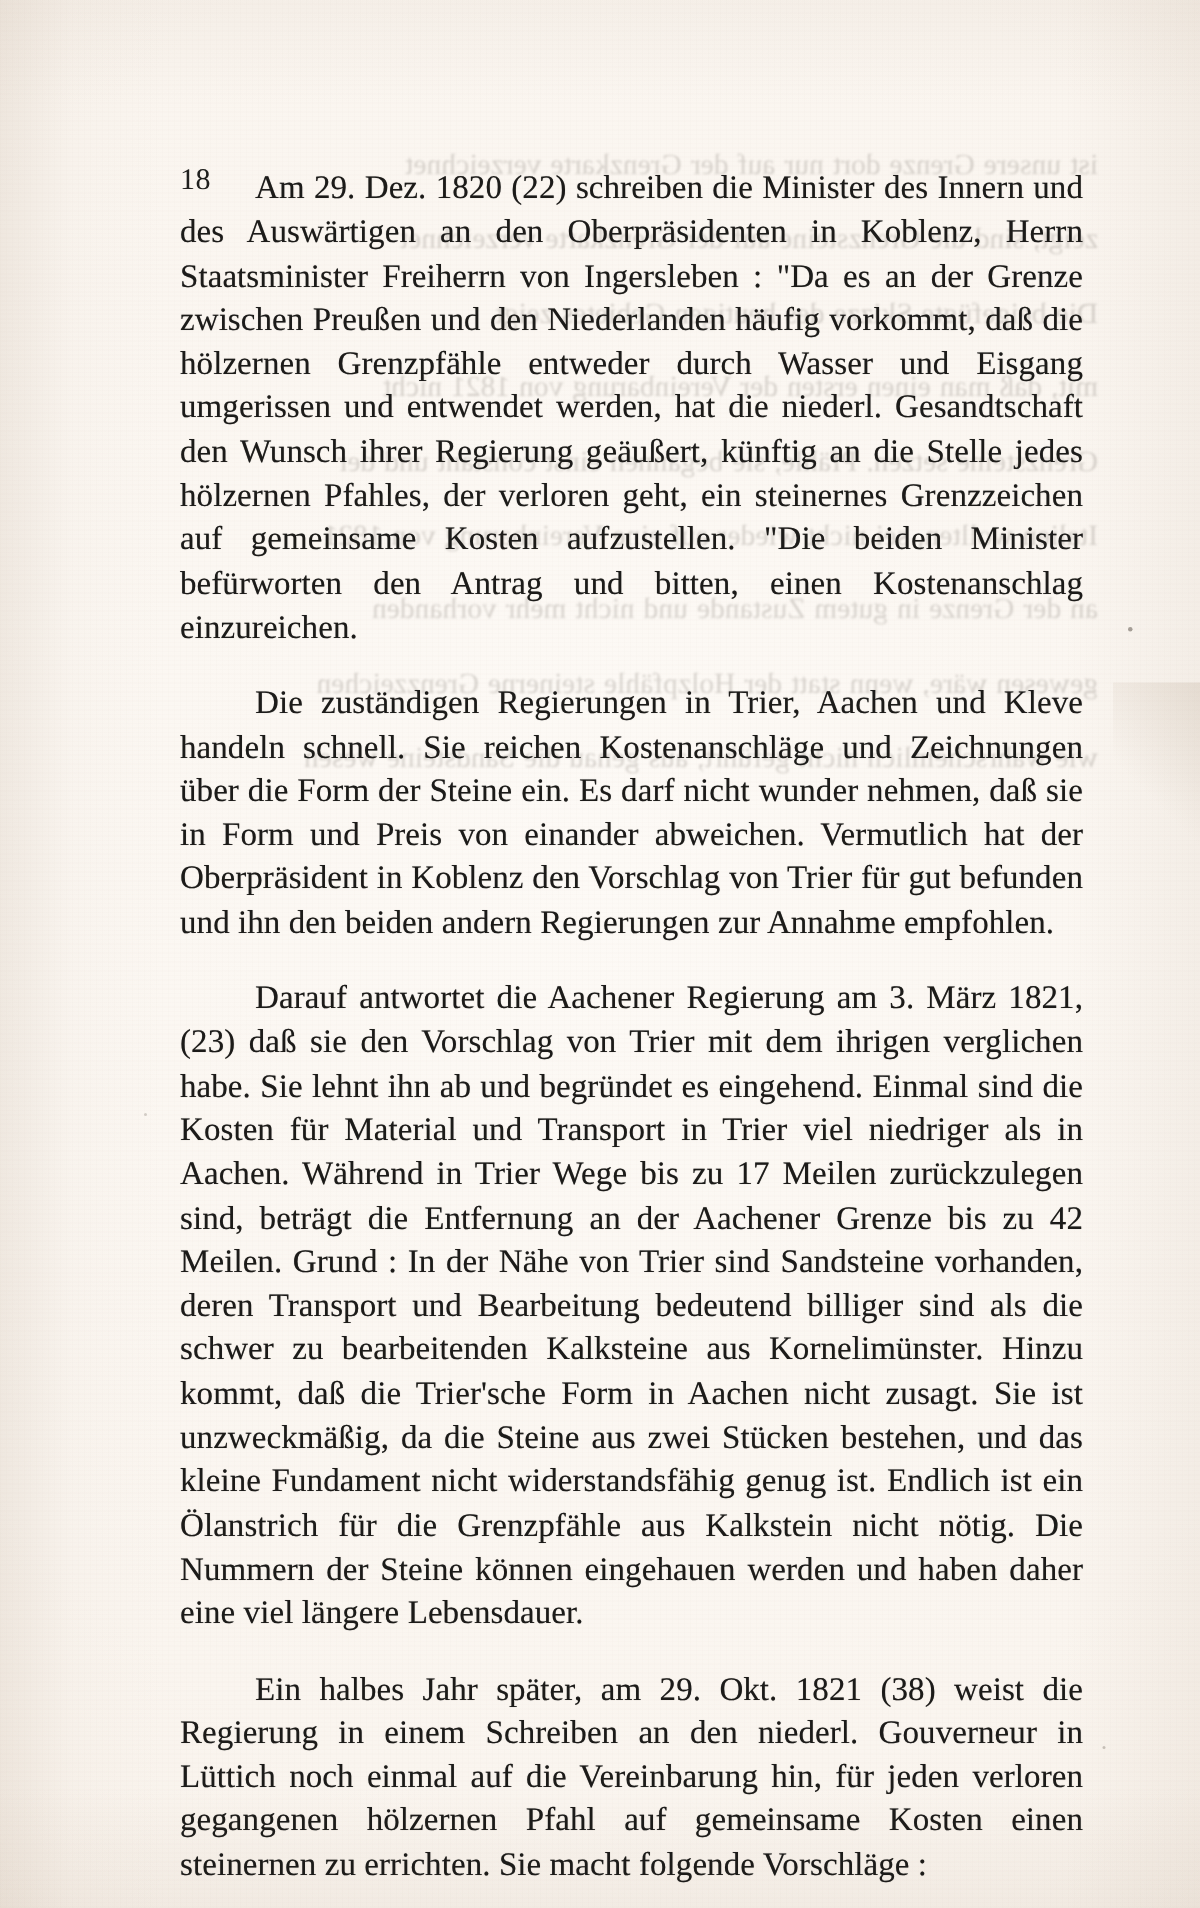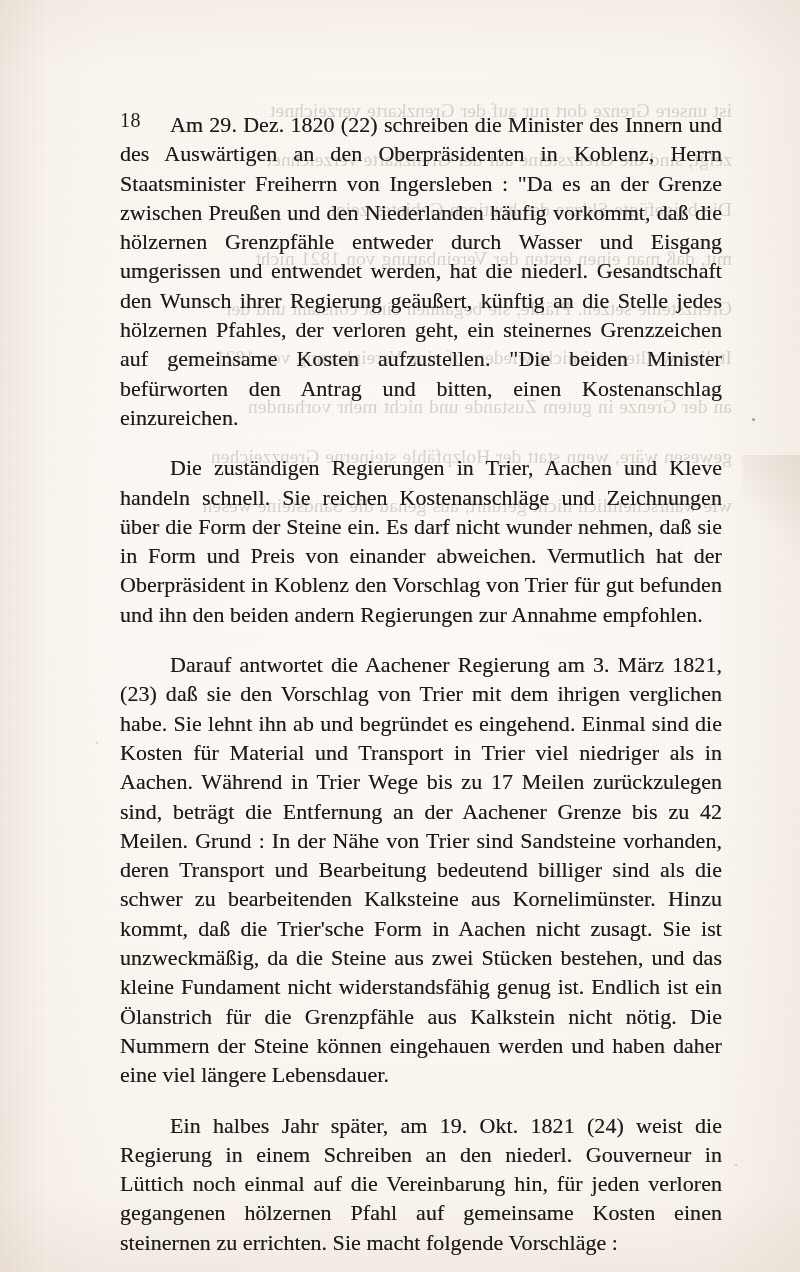--- a/index.html
+++ b/index.html
@@ -152,21 +152,21 @@
   <div class="edge-curl"></div>
 
   <div class="content">
 
     <div class="folio">18</div>
 
     <div class="textblock">
       <p>Am 29. Dez. 1820 (22) schreiben die Minister des Innern und des Auswärtigen an den Oberpräsidenten in Koblenz, Herrn Staatsminister Freiherrn von Ingersleben : "Da es an der Grenze zwischen Preußen und den Niederlanden häufig vorkommt, daß die hölzernen Grenzpfähle entweder durch Wasser und Eisgang umgerissen und entwendet werden, hat die niederl. Gesandtschaft den Wunsch ihrer Regierung geäußert, künftig an die Stelle jedes hölzernen Pfahles, der verloren geht, ein steinernes Grenzzeichen auf gemeinsame Kosten aufzustellen. "Die beiden Minister befürworten den Antrag und bitten, einen Kostenanschlag einzureichen.</p>
       <p class="gap">Die zuständigen Regierungen in Trier, Aachen und Kleve handeln schnell. Sie reichen Kostenanschläge und Zeichnungen über die Form der Steine ein. Es darf nicht wunder nehmen, daß sie in Form und Preis von einander abweichen. Vermutlich hat der Oberpräsident in Koblenz den Vorschlag von Trier für gut befunden und ihn den beiden andern Regierungen zur Annahme empfohlen.</p>
       <p class="gap">Darauf antwortet die Aachener Regierung am 3. März 1821, (23) daß sie den Vorschlag von Trier mit dem ihrigen verglichen habe. Sie lehnt ihn ab und begründet es eingehend. Einmal sind die Kosten für Material und Transport in Trier viel niedriger als in Aachen. Während in Trier Wege bis zu 17 Meilen zurückzulegen sind, beträgt die Entfernung an der Aachener Grenze bis zu 42 Meilen. Grund : In der Nähe von Trier sind Sandsteine vorhanden, deren Transport und Bearbeitung bedeutend billiger sind als die schwer zu bearbeitenden Kalksteine aus Kornelimünster. Hinzu kommt, daß die Trier'sche Form in Aachen nicht zusagt. Sie ist unzweckmäßig, da die Steine aus zwei Stücken bestehen, und das kleine Fundament nicht widerstandsfähig genug ist. Endlich ist ein Ölanstrich für die Grenzpfähle aus Kalkstein nicht nötig. Die Nummern der Steine können eingehauen werden und haben daher eine viel längere Lebensdauer.</p>
-      <p class="gap">Ein halbes Jahr später, am 19. Okt. 1821 (24) weist die Regierung in einem Schreiben an den niederl. Gouverneur in Lüttich noch einmal auf die Vereinbarung hin, für jeden verloren gegangenen hölzernen Pfahl auf gemeinsame Kosten einen steinernen zu errichten. Sie macht folgende Vorschläge :</p>
+      <p class="gap">Ein halbes Jahr später, am 29. Okt. 1821 (38) weist die Regierung in einem Schreiben an den niederl. Gouverneur in Lüttich noch einmal auf die Vereinbarung hin, für jeden verloren gegangenen hölzernen Pfahl auf gemeinsame Kosten einen steinernen zu errichten. Sie macht folgende Vorschläge :</p>
     </div>
 
   </div>
 
   <div class="speck a"></div>
   <div class="speck b"></div>
   <div class="speck c"></div>
 
 </div>
 

